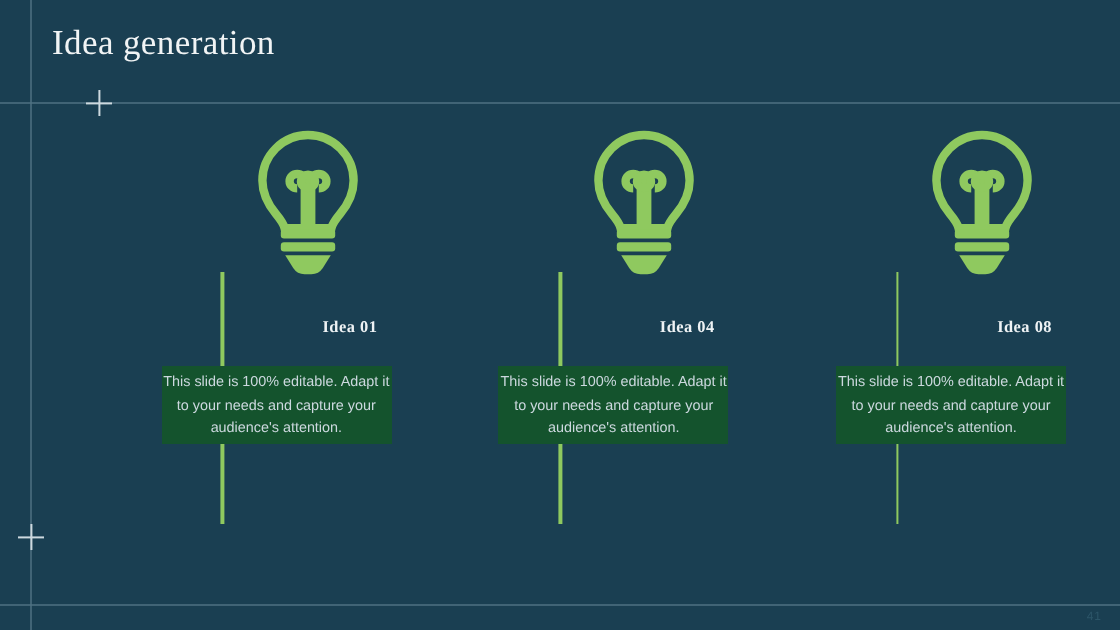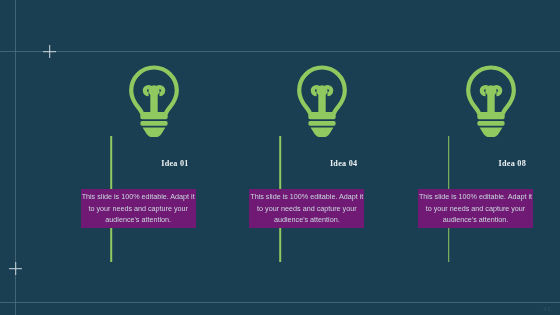--- a/index.html
+++ b/index.html
@@ -118,27 +118,27 @@
     font-weight: bold;
     font-size: 8.2px;
     color: #eef2f4;
     letter-spacing: .25px;
     background: #1a3f52;
     padding: 1px 7px;
   }
   .idea-body {
     position: relative;
     z-index: 3;
-    margin-top: 20px;
+    margin-top: 14px;
     width: 115px;
     text-align: center;
     font-size: 7.2px;
     line-height: 1.62;
     color: #ccd8de;
-    background: #701a75;
+    background: #14532d;
     padding: 2px 0;
   }
 
   
   #slide-number {
     position: absolute;
     right: 9px;
     bottom: 3px;
     font-size: 6px;
     color: #2c5568;
@@ -150,20 +150,21 @@
 
 <div id="slide">
 
   <div class="guide-v" id="guide-v-left"></div>
   <div class="guide-h" id="guide-h-top"></div>
   <div class="guide-h" id="guide-h-bottom"></div>
 
   <div class="plus-marker" id="plus-top"></div>
   <div class="plus-marker" id="plus-left"></div>
 
+  <div id="page-title">Idea generation</div>
 
   <div id="columns">
 
     <div class="column">
       <div class="stem"></div>
       <div class="bulb-wrap">
         <svg viewBox="0 0 84 82" xmlns="http://www.w3.org/2000/svg">
           <g fill="none" stroke="#8fc95f" stroke-width="4.2">
             <path d="M42 7.5c-12.6 0-22.8 10.2-22.8 22.8 0 7.4 3.2 12.4 6.7 16.6 2.4 2.9 3.9 5 4.4 7.2h23.4c.5-2.2 2-4.3 4.4-7.2 3.5-4.2 6.7-9.2 6.7-16.6C64.8 17.7 54.6 7.5 42 7.5z"></path>
             <path d="M36.6 34.2c-2.1 0-3.8-1.6-3.8-3.6s1.7-3.6 3.8-3.6 3.8 1.6 3.8 3.6v23.9M47.4 34.2c2.1 0 3.8-1.6 3.8-3.6s-1.7-3.6-3.8-3.6-3.8 1.6-3.8 3.6v23.9"></path>

